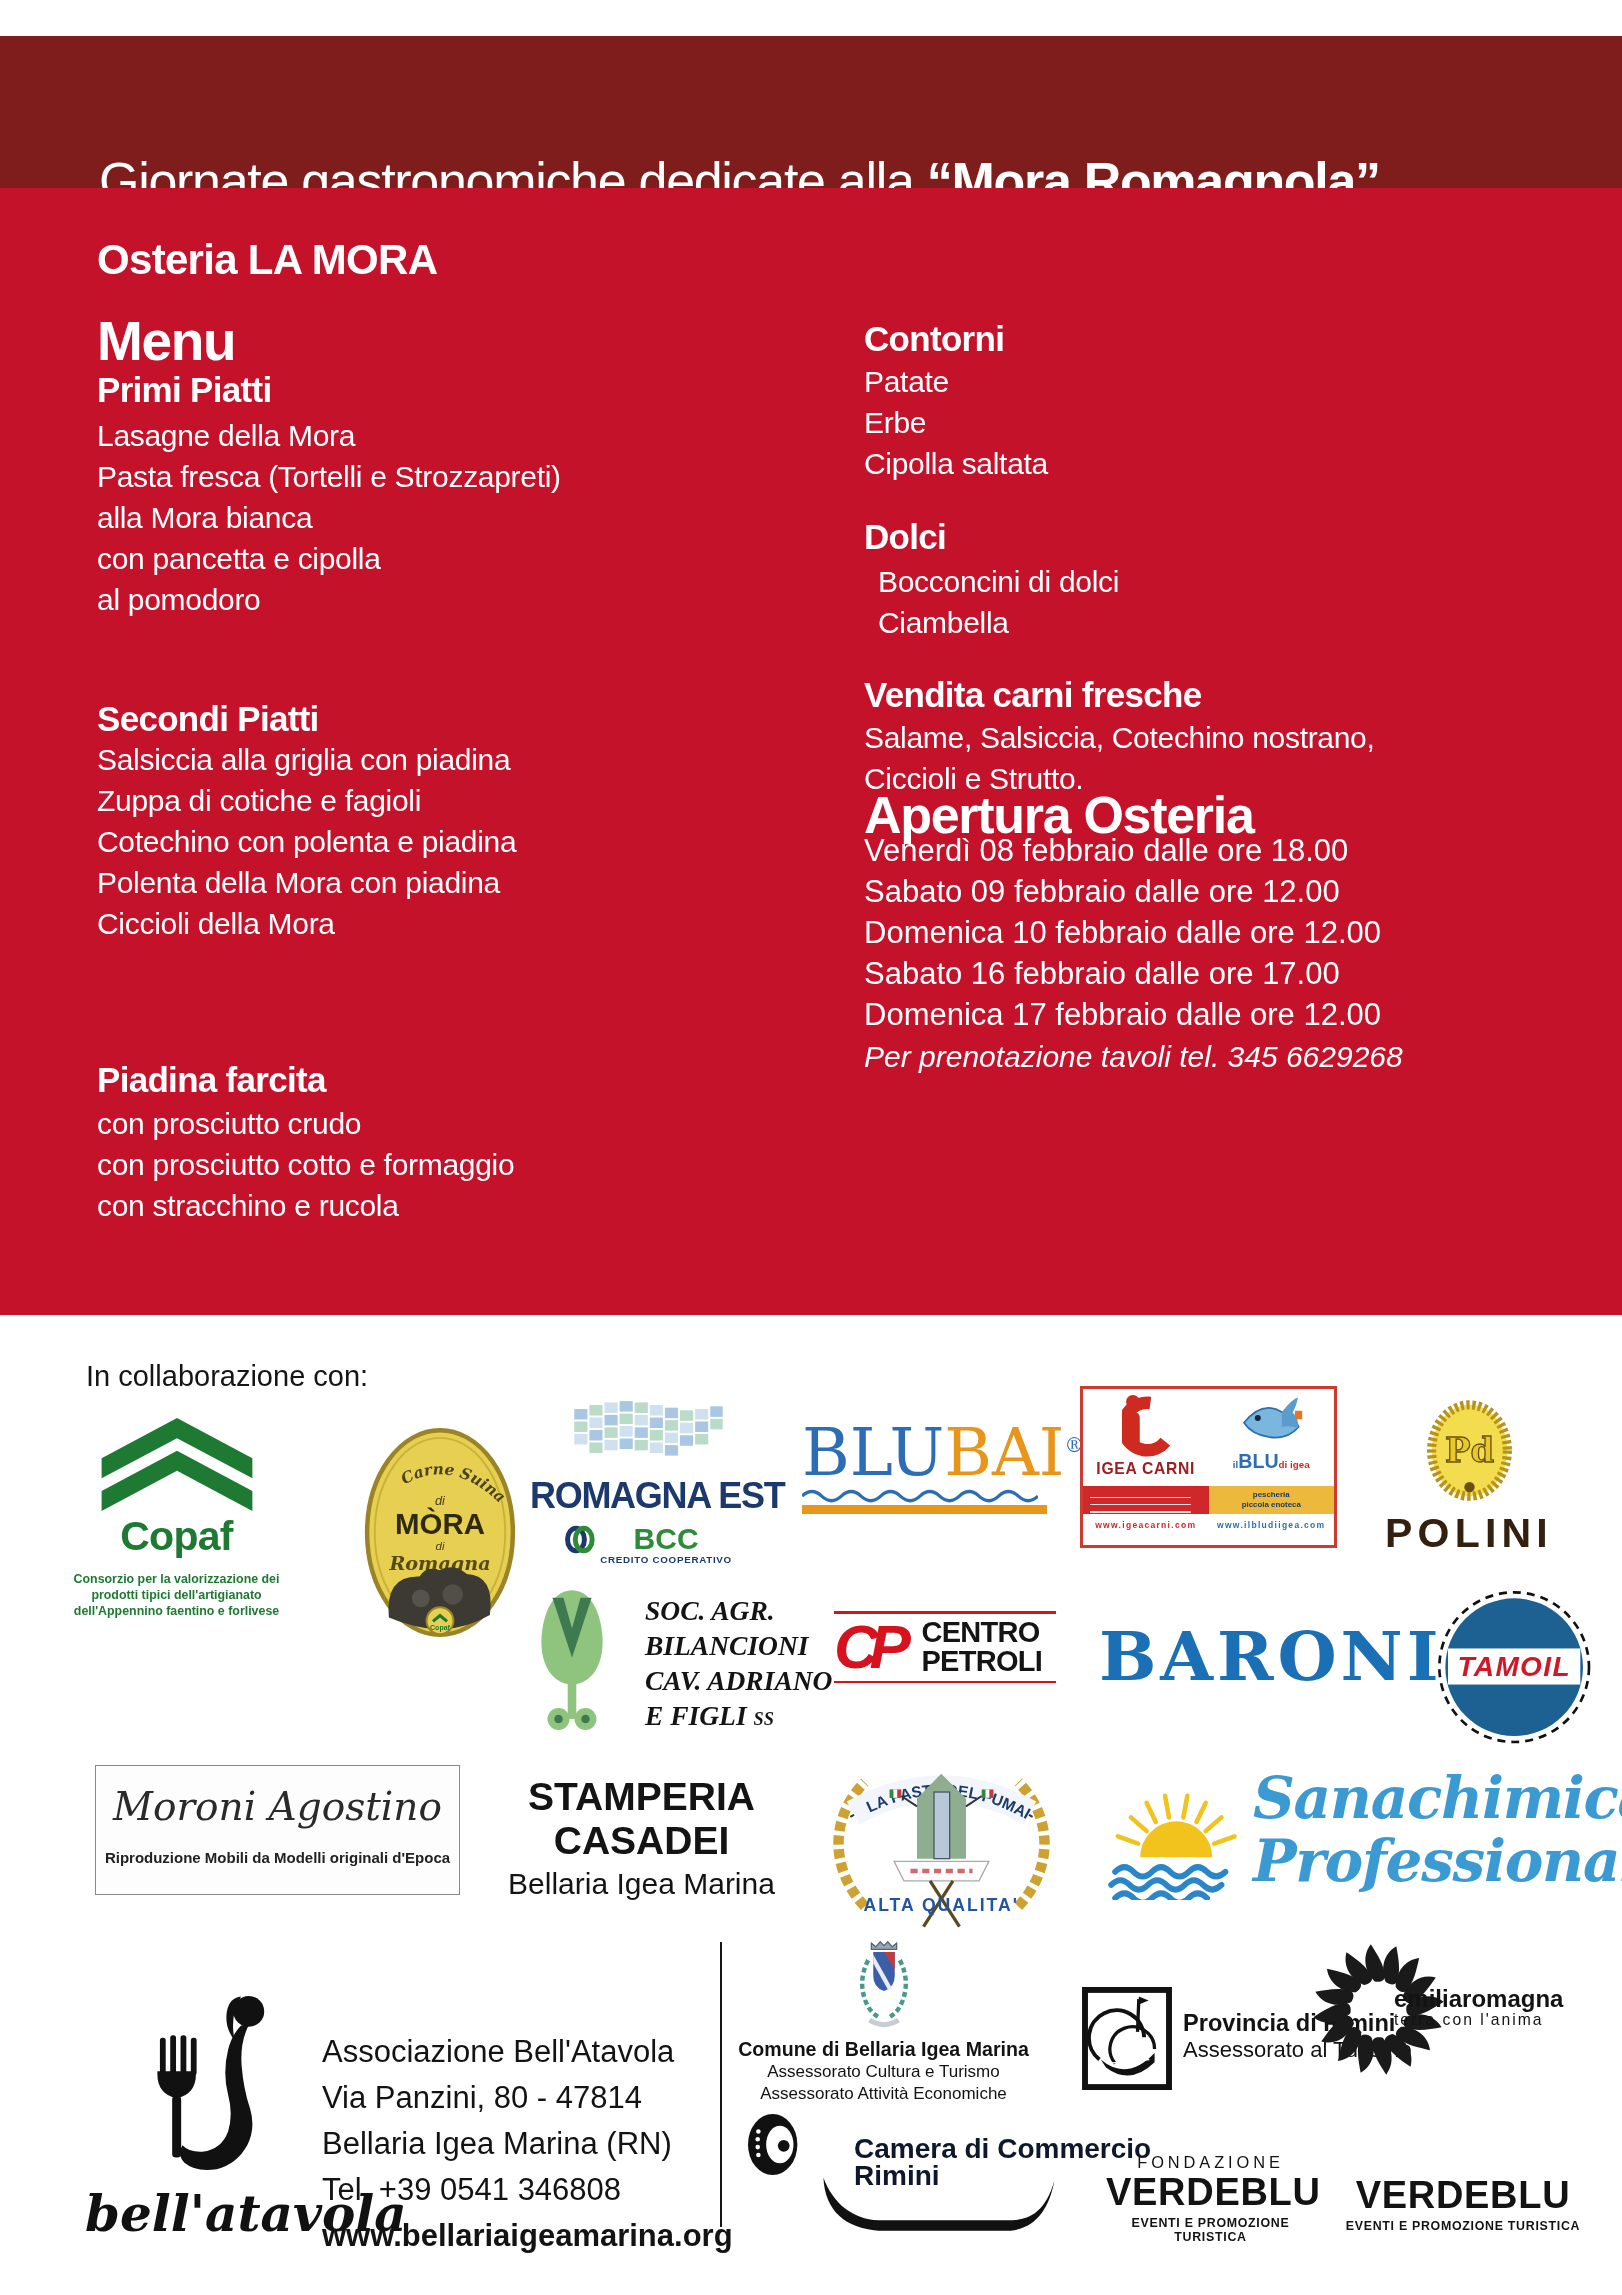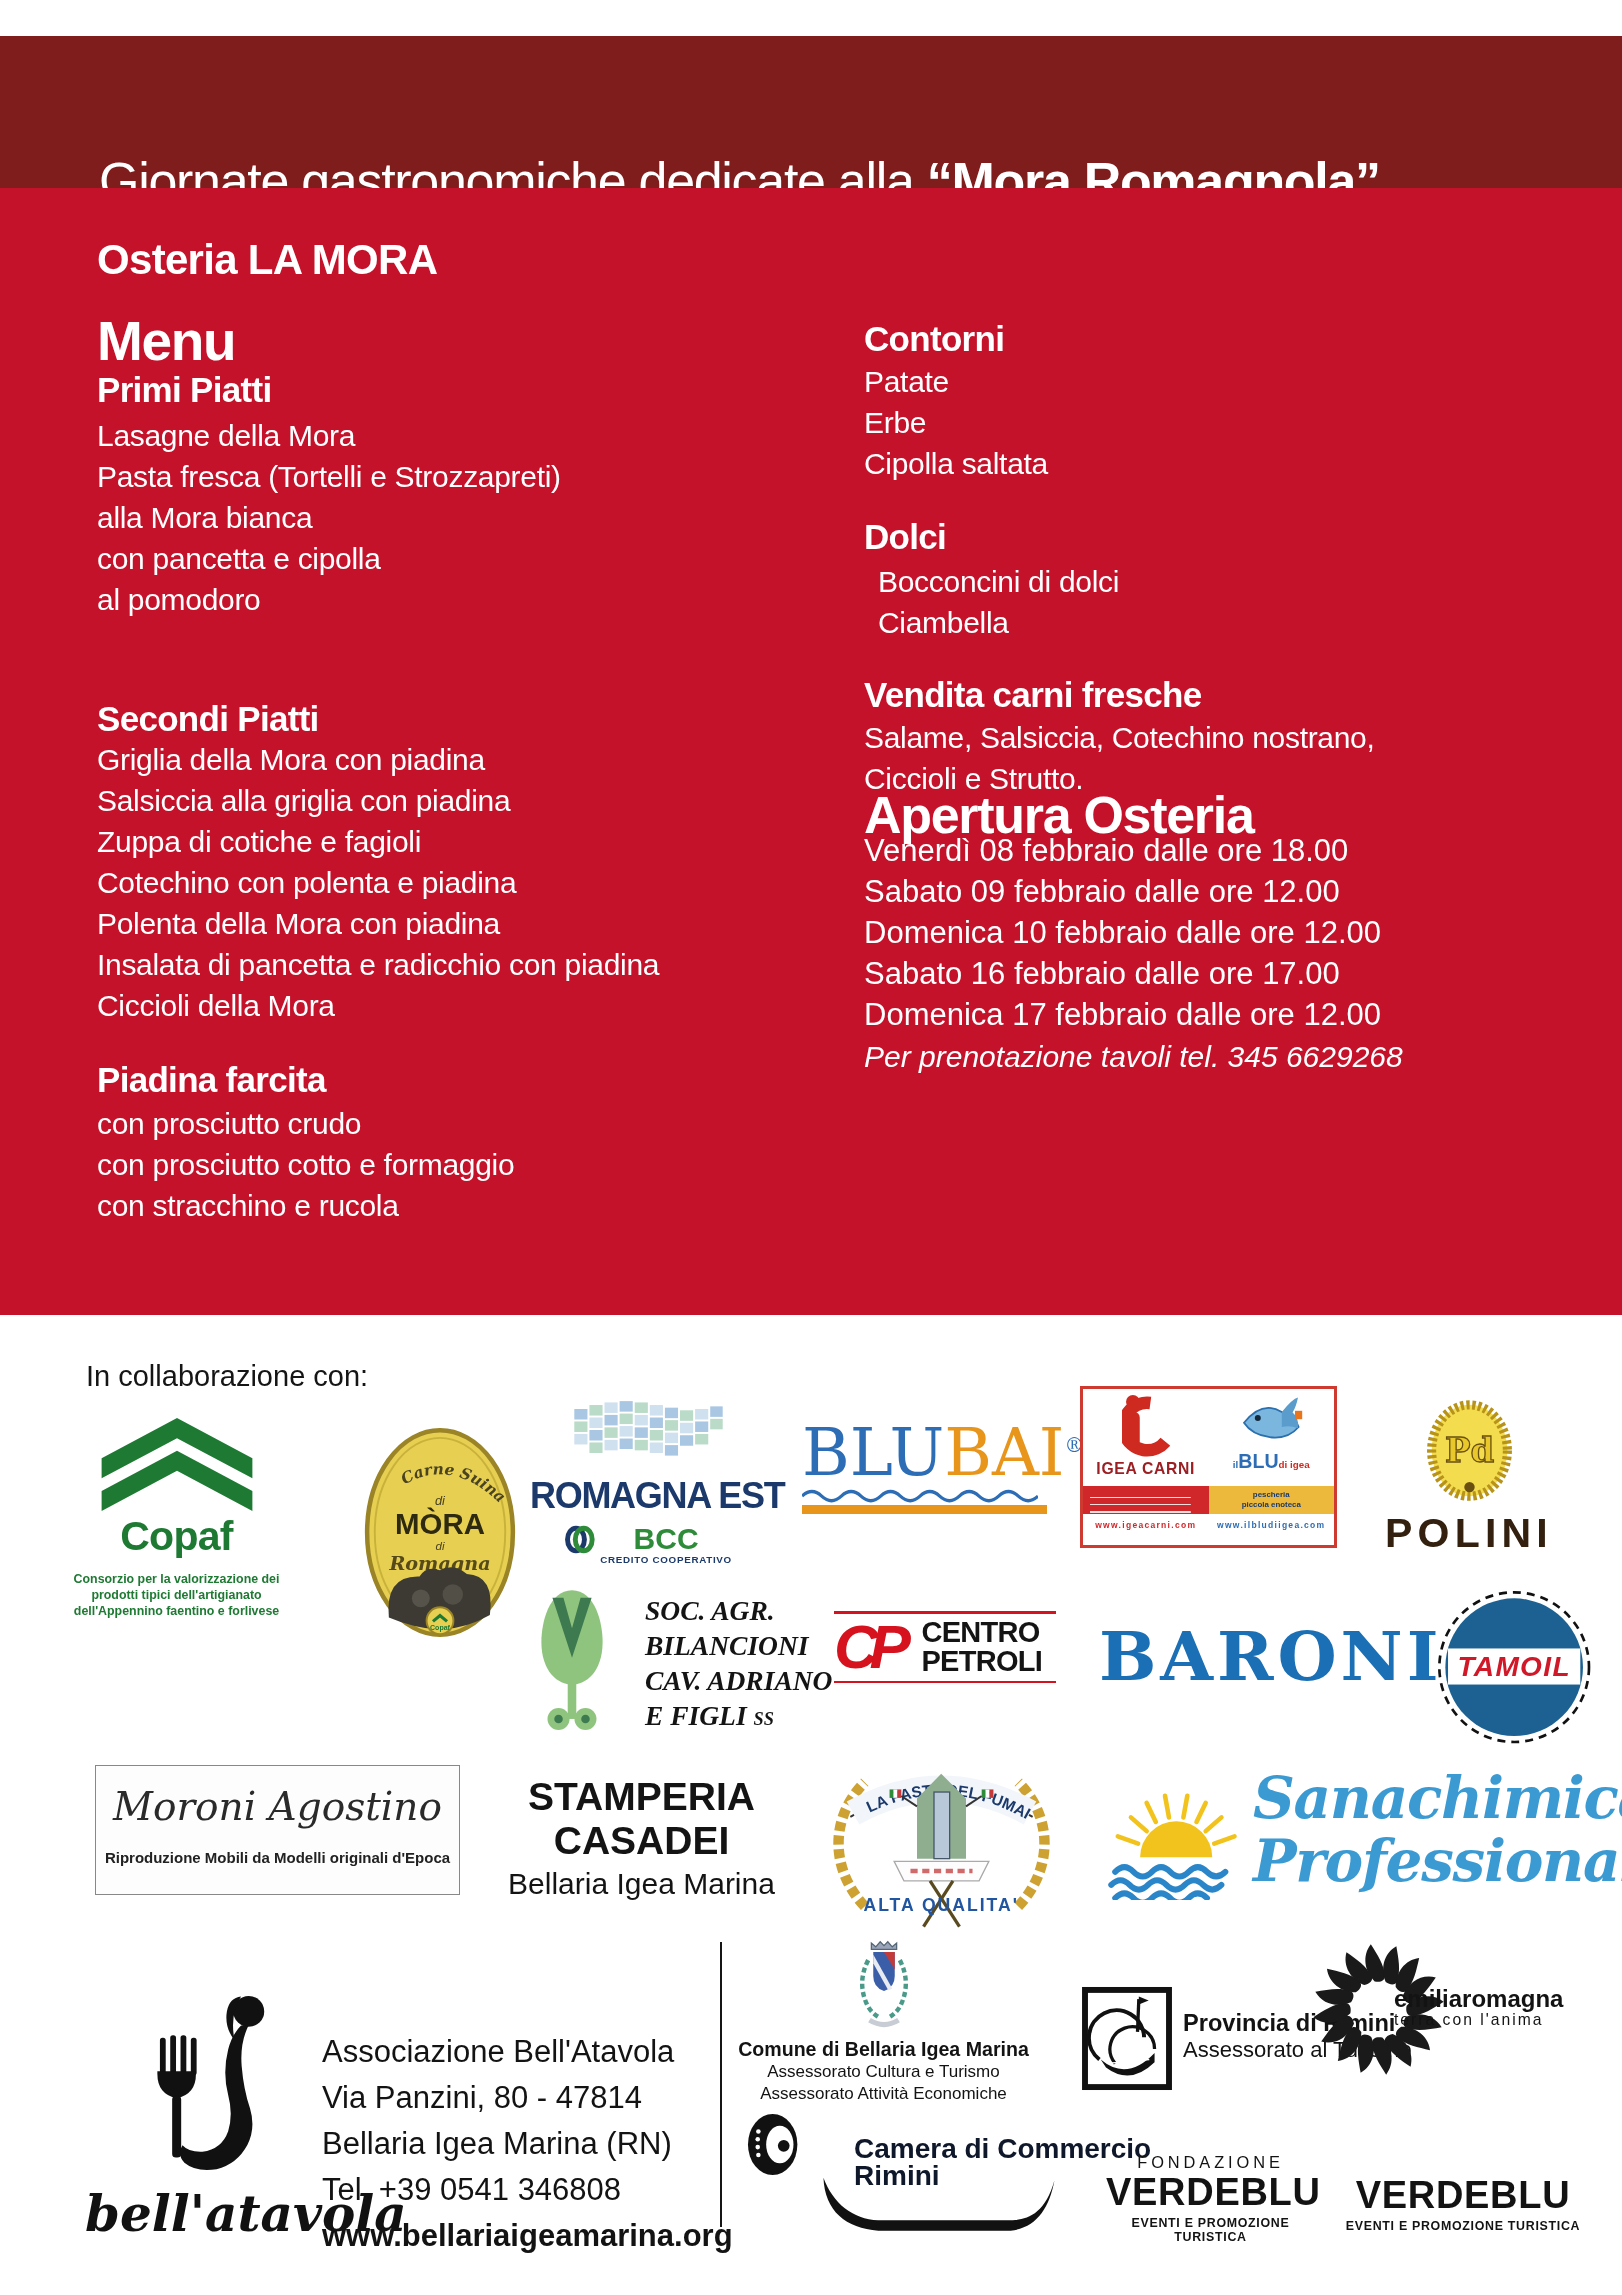--- a/index.html
+++ b/index.html
@@ -99,26 +99,24 @@
   <div class="abs mi-list" style="left:97px;top:415px;">
       <div class="mi">Lasagne della Mora</div>
       <div class="mi">Pasta fresca (Tortelli e Strozzapreti)</div>
       <div class="mi">alla Mora bianca</div>
       <div class="mi">con pancetta e cipolla</div>
       <div class="mi">al pomodoro</div>
     </div>
 
   <div class="abs hd" style="left:97px;top:699px;">Secondi Piatti</div>
   <div class="abs mi-list" style="left:97px;top:739px;">
-      <div class="mi">Griglia della Mora con piadina</div>
       <div class="mi">Salsiccia alla griglia con piadina</div>
       <div class="mi">Zuppa di cotiche e fagioli</div>
       <div class="mi">Cotechino con polenta e piadina</div>
       <div class="mi">Polenta della Mora con piadina</div>
-      <div class="mi">Insalata di pancetta e radicchio con piadina</div>
       <div class="mi">Ciccioli della Mora</div>
     </div>
 
   <div class="abs hd" style="left:97px;top:1060px;">Piadina farcita</div>
   <div class="abs mi-list" style="left:97px;top:1103px;">
       <div class="mi">con prosciutto crudo</div>
       <div class="mi">con prosciutto cotto e formaggio</div>
       <div class="mi">con stracchino e rucola</div>
     </div>
 

